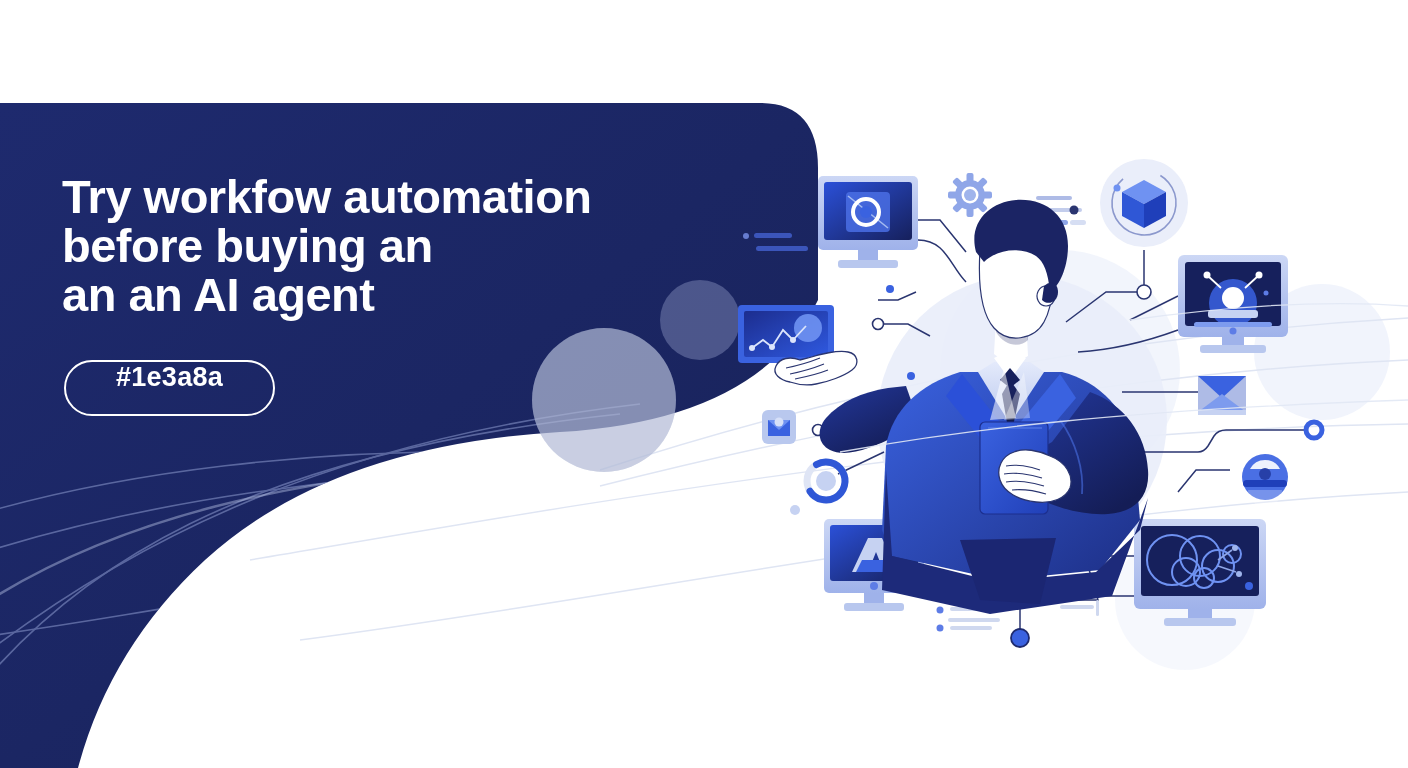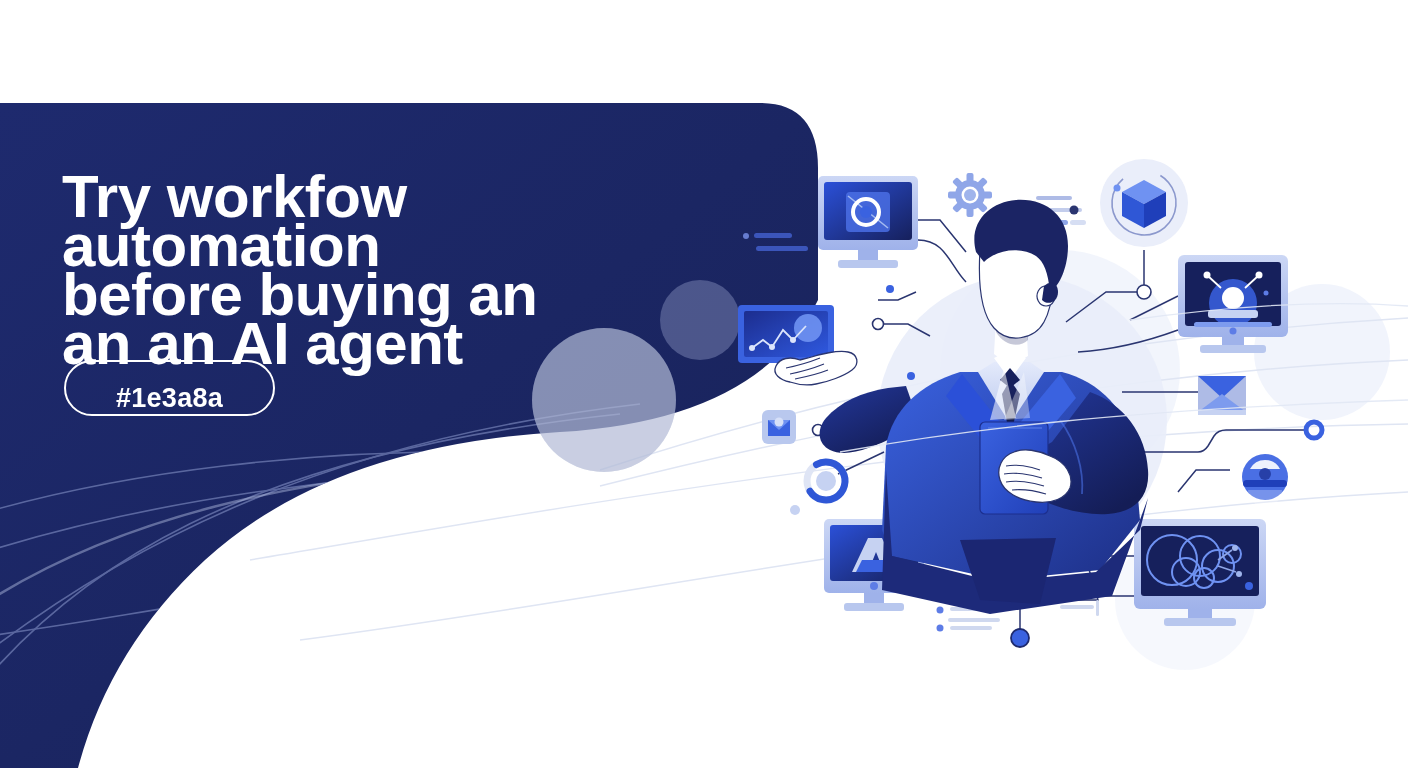--- a/index.html
+++ b/index.html
@@ -16,33 +16,33 @@
     overflow:hidden;
   }
   .layer { position:absolute; top:0; left:0; width:1408px; height:768px; }
   .txt-layer { position:absolute; top:0; left:0; width:1408px; height:768px; pointer-events:none; }
 
   #headline {
     position:absolute;
     left:62px; top:172px;
     width:620px;
     color:#ffffff;
-    font-size:60px;
+    font-size:47px;
     font-weight:bold;
     line-height:49px;
     letter-spacing:-0.5px;
     white-space:pre-line;
   }
   #badge {
     position:absolute;
     left:64px; top:360px;
     width:211px; height:56px;
     border:2px solid #ffffff;
     border-radius:28px;
-    display:flex; align-items:flex-end; justify-content:center;
+    display:flex; align-items:flex-start; justify-content:center;
   }
   #badge-text {
     color:#ffffff;
     font-size:27px;
     font-weight:600;
     letter-spacing:0.3px;
   }
 </style>
 </head>
 <body>

